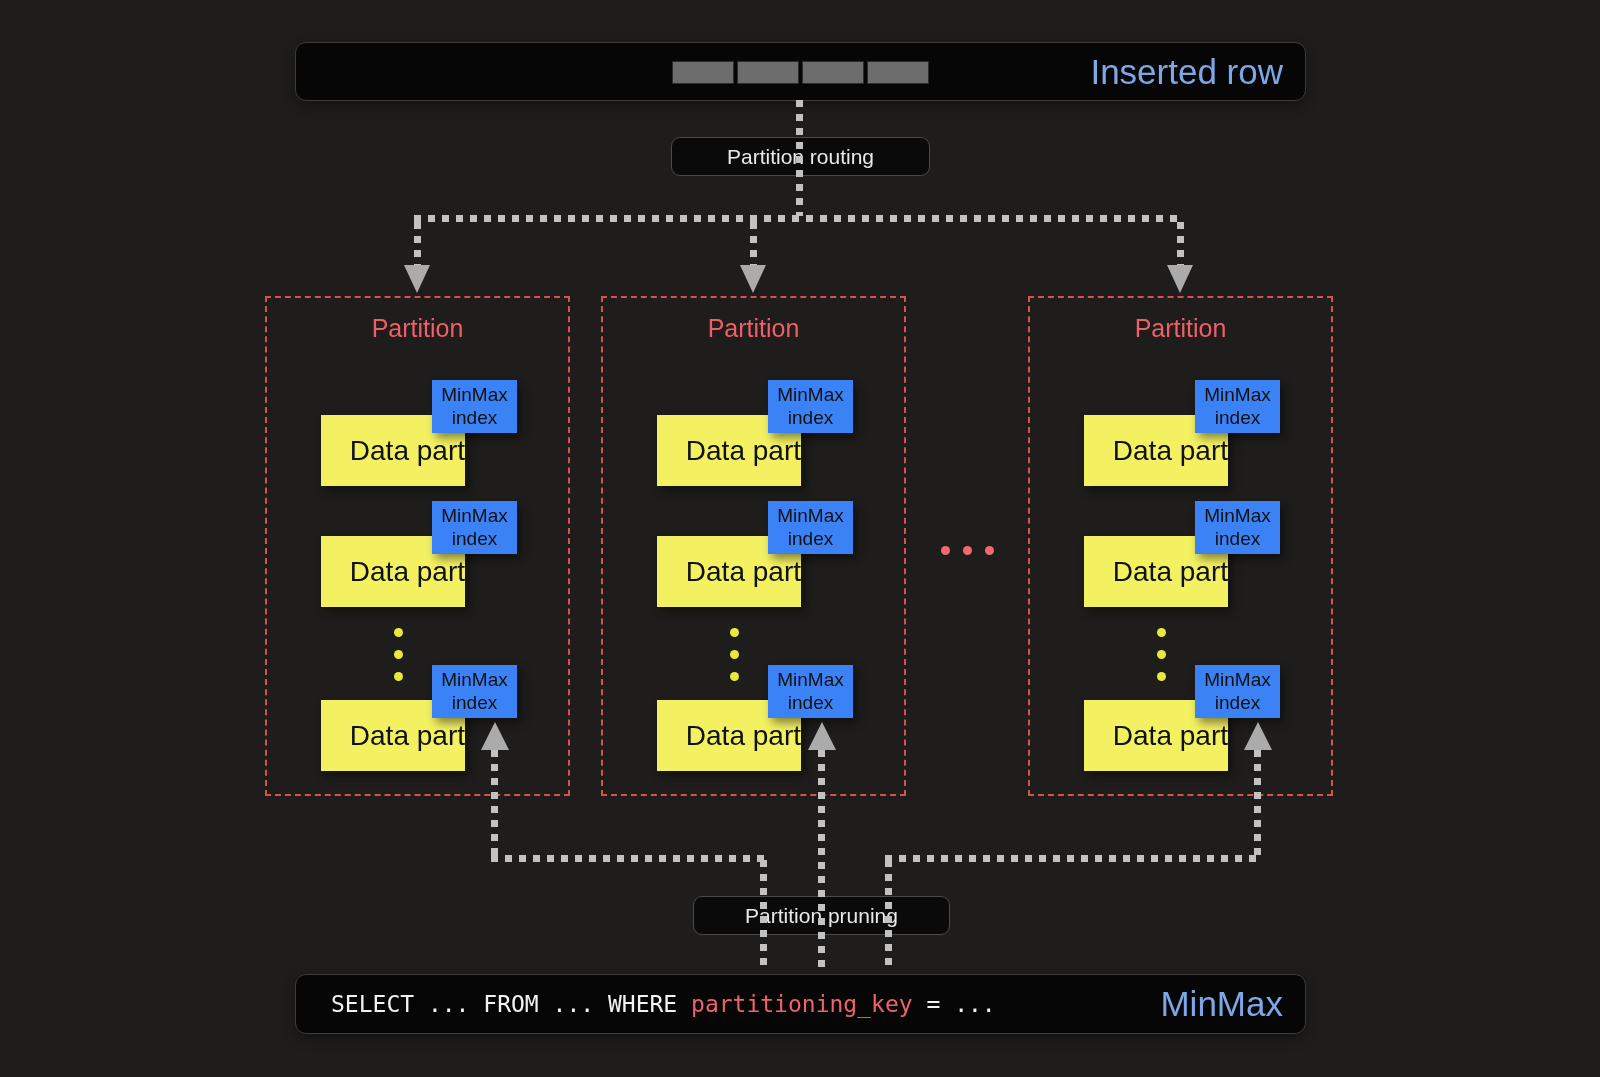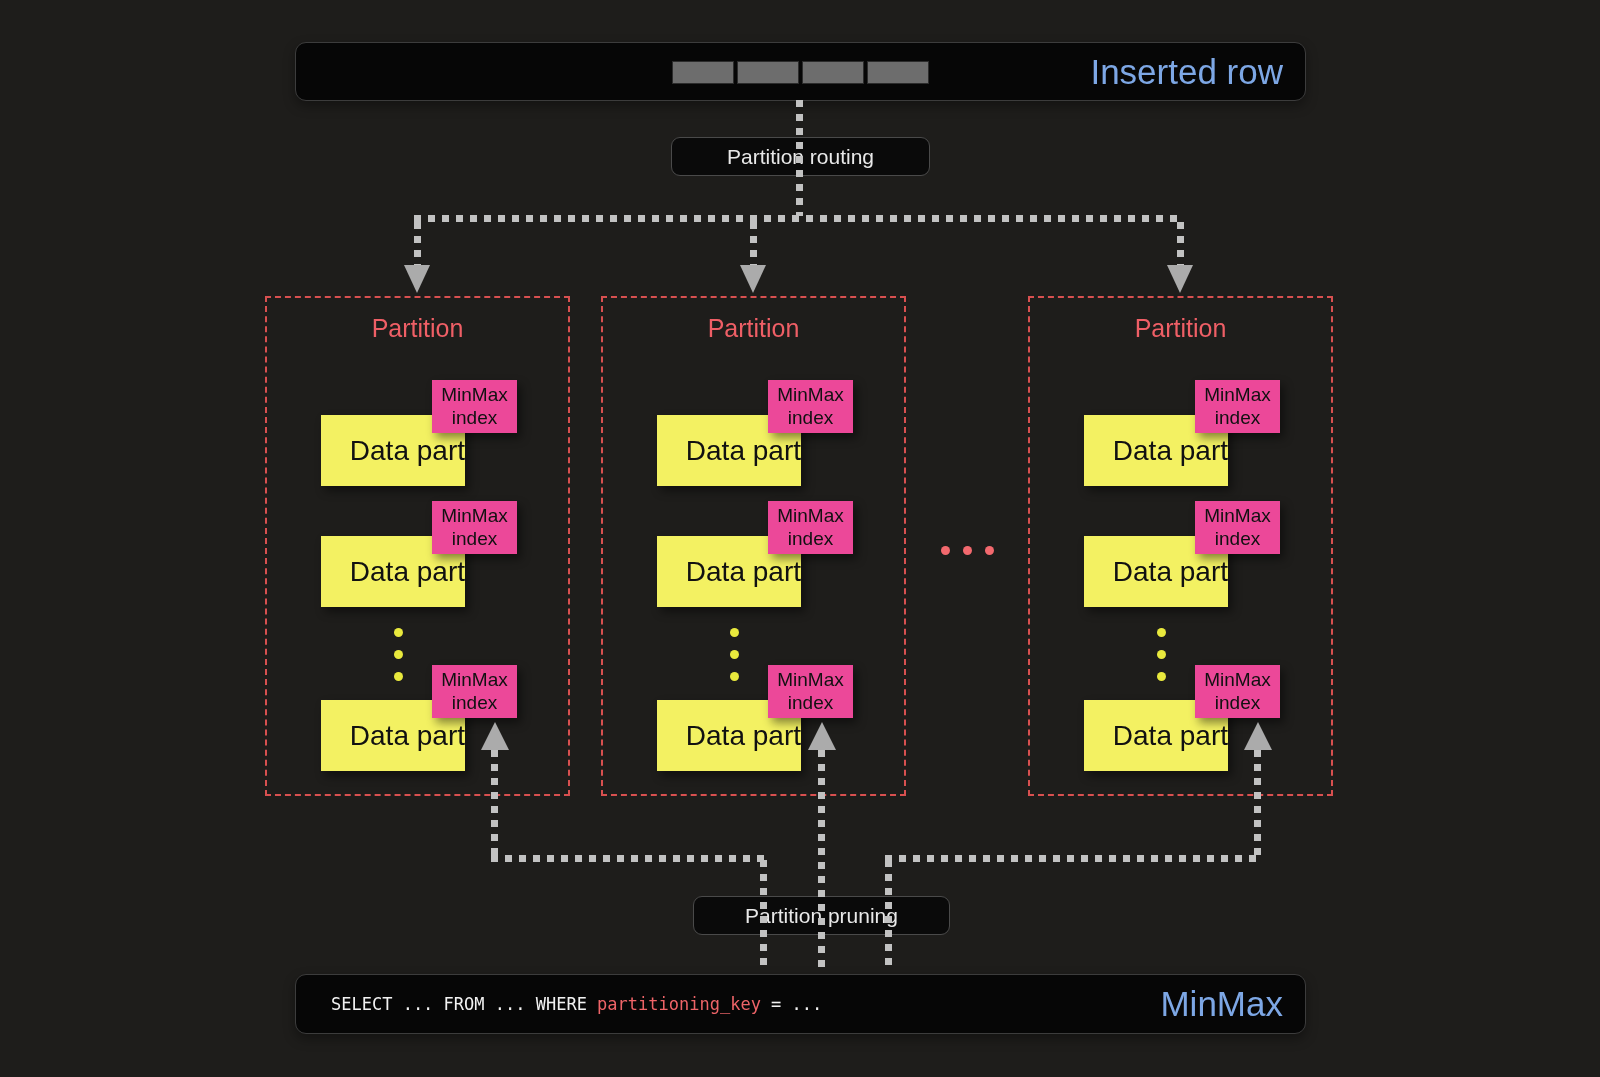--- a/index.html
+++ b/index.html
@@ -36,37 +36,37 @@
 
   
   .partition{position:absolute;top:296px;width:305px;height:500px;box-sizing:border-box;
              border:2px dashed #d85050;z-index:1;}
   .partition .title{position:absolute;top:16px;left:0;right:0;text-align:center;
                     font-size:25px;font-weight:500;color:#ef5f66;}
   .datapart{position:absolute;left:54px;width:144px;height:71px;background:#f3f162;
             display:flex;align-items:center;justify-content:flex-end;z-index:2;
             box-shadow:4px 5px 9px rgba(0,0,0,0.45);}
   .datapart span{font-size:28px;color:#111;}
-  .minmax{position:absolute;left:165px;width:85px;height:53px;background:#ec4899;
+  .minmax{position:absolute;left:165px;width:85px;height:53px;background:#3b82f6;
           display:flex;align-items:center;justify-content:center;text-align:center;z-index:3;
           box-shadow:4px 5px 9px rgba(0,0,0,0.45);}
   .minmax span{font-size:19px;line-height:1.18;color:#111;}
   .p-mm1{top:82px}.p-dp1{top:117px}.p-mm2{top:203px}.p-dp2{top:238px}
   .p-mm3{top:367px}.p-dp3{top:402px}
 
   
   .vdot-ellipsis{position:absolute;z-index:2;}
   .vdot-ellipsis i{display:block;width:9px;height:9px;border-radius:50%;background:#e9e93d;
                    margin:0 0 13px 0;}
   .hdot-ellipsis{position:absolute;display:flex;gap:13px;z-index:2;}
   .hdot-ellipsis i{display:block;width:9px;height:9px;border-radius:50%;background:#f3696e;}
 
   
   .sql{position:absolute;left:35px;font-family:"DejaVu Sans Mono","Liberation Mono",monospace;
-       font-size:17px;color:#f2f2f2;white-space:pre;}
+       font-size:23px;color:#f2f2f2;white-space:pre;}
   .sql .key{color:#ee6468;}
 </style>
 </head>
 <body>
 
 <div class="canvas">
 
   <div class="banner" style="top:42px;">
     <div class="seg-row">
       <div class="seg"></div>

